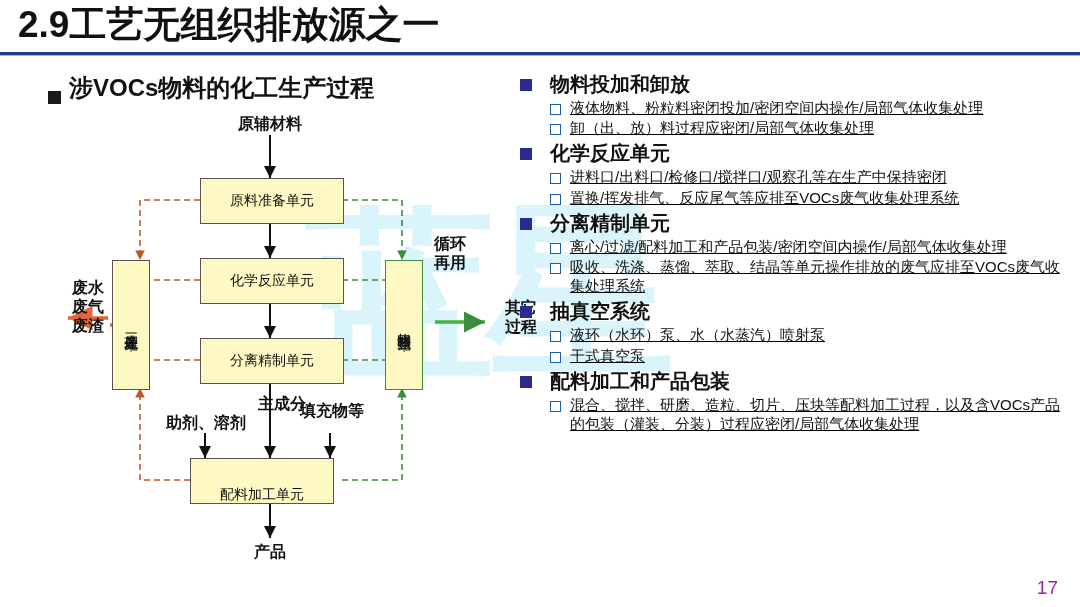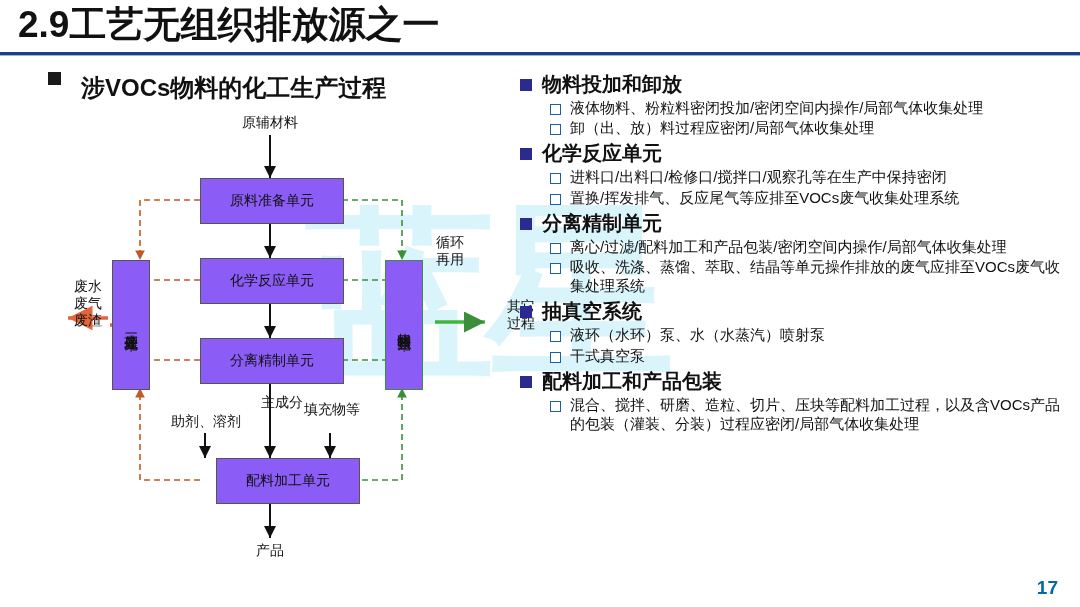--- a/index.html
+++ b/index.html
@@ -8,45 +8,45 @@
   
   .title{position:absolute;left:18px;top:0;font-size:37px;font-weight:bold;color:#111;letter-spacing:0px;}
   .title-rule{position:absolute;left:0;top:52px;width:1080px;height:3px;background:#1d3f8a;}
   .title-rule2{position:absolute;left:0;top:55px;width:1080px;height:1px;background:#9fb3d8;}
 
   
   .wm{position:absolute;left:295px;top:205px;width:420px;height:230px;opacity:.18;pointer-events:none;}
   .wm svg{width:100%;height:100%;}
 
   
-  .left-head{position:absolute;left:48px;top:72px;display:flex;align-items:flex-start;gap:20px;}
+  .left-head{position:absolute;left:48px;top:72px;display:flex;align-items:flex-end;gap:8px;}
   .sq{width:13px;height:13px;background:#1a1a1a;display:inline-block;}
   .left-head .txt{font-size:24px;font-weight:bold;color:#111;}
 
   .diagram{position:absolute;left:30px;top:110px;width:500px;height:465px;}
 
-  .box{position:absolute;border:1px solid #555;background:#8b5cf6;font-size:14px;color:#111;display:flex;align-items:center;justify-content:center;text-align:center;line-height:1.25;}
+  .box{position:absolute;border:1px solid #555;background:#fef9c3;font-size:14px;color:#111;display:flex;align-items:center;justify-content:center;text-align:center;line-height:1.25;}
   .box.green{border:1px solid #3b8f3b;}
   .vbox{writing-mode:vertical-rl;text-orientation:upright;letter-spacing:1px;}
 
-  .lbl{position:absolute;font-size:14px;color:#111;text-align:center;line-height:1.2;}
+  .lbl{position:absolute;font-size:16px;color:#111;text-align:center;line-height:1.2;font-weight:bold;}
 
   .diagram svg{position:absolute;left:0;top:0;width:500px;height:465px;overflow:visible;}
 
   
   .right{position:absolute;left:520px;top:68px;width:550px;}
   .r-item{margin-bottom:2px;}
-  .r-l1{display:flex;align-items:flex-start;gap:10px;margin-top:4px;}
+  .r-l1{display:flex;align-items:flex-start;gap:18px;margin-top:4px;}
   .r-l1 .bullet{width:12px;height:12px;background:#2b2b8f;flex:none;margin-top:7px;}
   .r-l1 .t{font-size:20px;font-weight:bold;color:#111;line-height:1.25;}
-  .r-l2{display:flex;align-items:flex-start;gap:9px;margin:1px 0 1px 30px;}
+  .r-l2{display:flex;align-items:flex-start;gap:9px;margin:1px 0 1px 30px;text-decoration:underline;}
   .r-l2 .hbullet{width:9px;height:9px;border:1.5px solid #1b5fa8;flex:none;margin-top:6px;background:#fff;}
   .r-l2 .t{font-size:15px;color:#111;line-height:1.28;}
 
-  .pageno{position:absolute;right:22px;bottom:8px;font-size:19px;font-weight:bold;color:#0369a1;}
+  .pageno{position:absolute;right:22px;bottom:8px;font-size:19px;font-weight:normal;color:#a21caf;}
 </style>
 </head>
 <body>
 
 <div class="title">2.9工艺无组织排放源之一</div>
 <div class="title-rule"></div>
 <div class="title-rule2"></div>
 
 <div class="wm">
   <svg viewBox="0 0 420 230">
@@ -105,21 +105,21 @@
 
   <div class="box" style="left:170px;top:68px;width:142px;height:44px;">
     <span>原料准备单元</span>
   </div>
   <div class="box" style="left:170px;top:148px;width:142px;height:44px;">
     <span>化学反应单元</span>
   </div>
   <div class="box" style="left:170px;top:228px;width:142px;height:44px;">
     <span>分离精制单元</span>
   </div>
-  <div class="box" style="left:186px;top:348px;width:142px;height:44px;">
+  <div class="box" style="left:160px;top:348px;width:142px;height:44px;align-items:flex-end;">
     <span>配料加工单元</span>
   </div>
 
   <div class="box vbox" style="left:82px;top:150px;width:36px;height:128px;">
     <span>三废处理单元</span>
   </div>
   <div class="box vbox green" style="left:355px;top:150px;width:36px;height:128px;color:#111;">
     <span>物料回收单元</span>
   </div>
 

